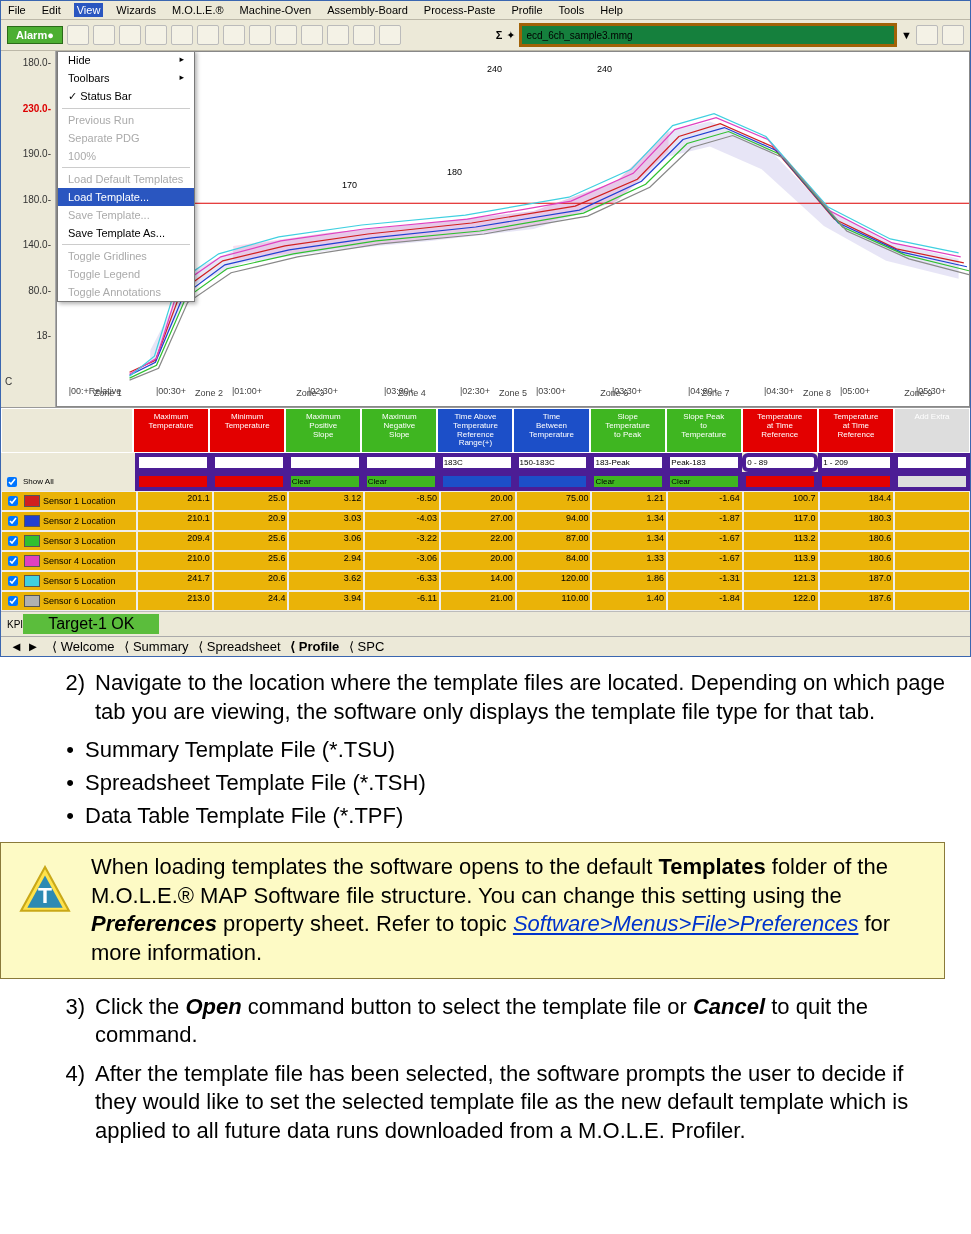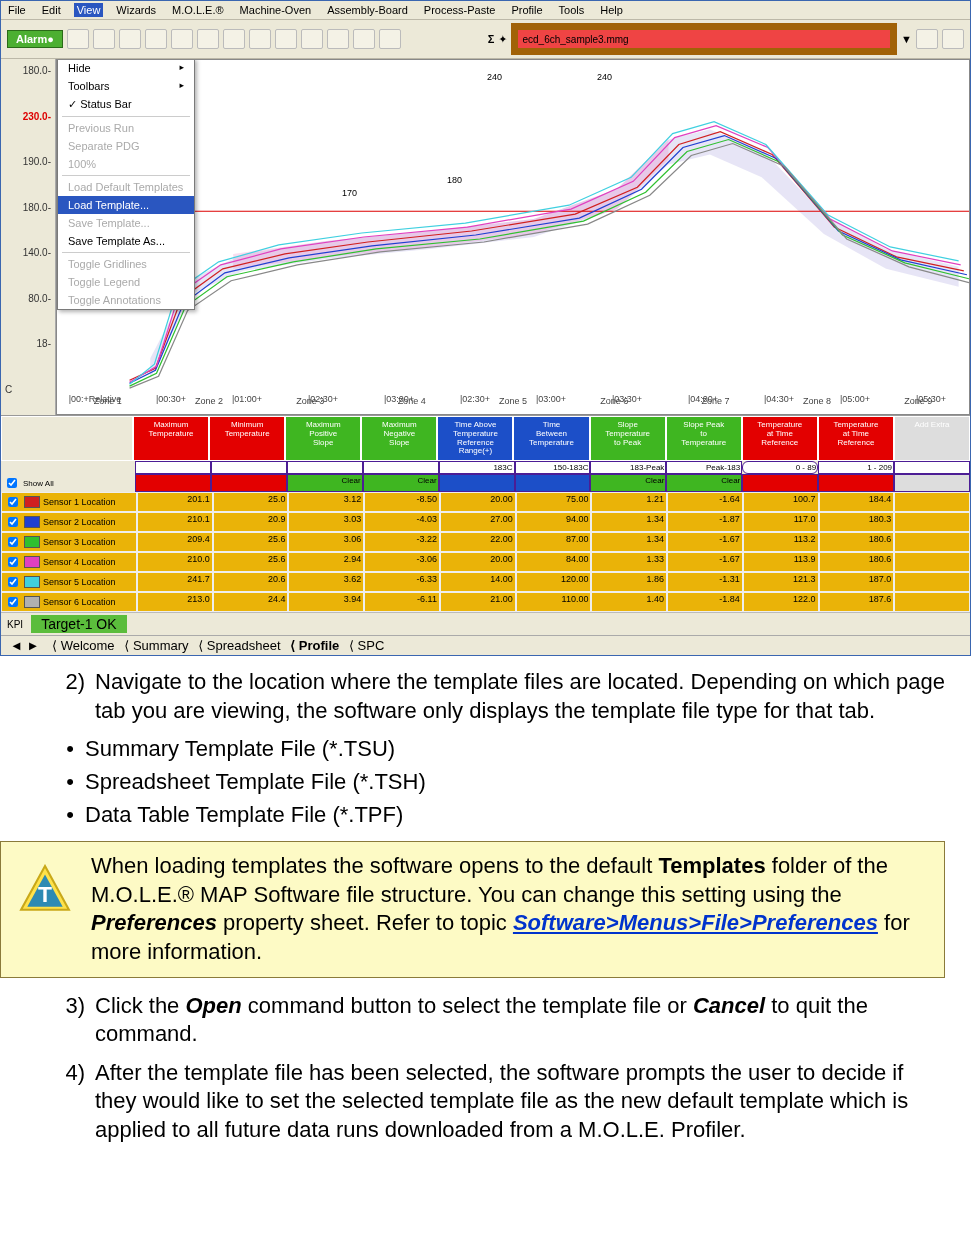--- a/index.html
+++ b/index.html
@@ -8,21 +8,21 @@
     .titlebar-left{display:flex;align-items:center;gap:4px}
     .winicon{width:12px;height:12px;background:#e58b2c;border:1px solid #a55b0b}
     .winbtns{display:flex;gap:2px}
     .winbtn{width:18px;height:14px;background:#5a86d8;border:1px solid #345a9e;color:#fff;font-size:10px;line-height:12px;text-align:center}
     .winbtn.close{background:#d64b3a}
     .menubar{background:#ece9d8;font-size:11px;padding:2px 4px;display:flex;gap:10px;border-bottom:1px solid #bcb8a8}
     .menubar span{padding:1px 3px}
     .toolbar{background:#ece9d8;padding:3px 6px;display:flex;align-items:center;gap:4px;border-bottom:1px solid #bcb8a8;font-size:11px}
     .tbtn{width:20px;height:18px;background:#f4f2e6;border:1px solid #bbb;border-radius:2px}
     .alarm{background:#4caf31;color:#fff;padding:2px 8px;font-size:11px;font-weight:bold;border:1px solid #2a6b18}
-    .pathbox{flex:0 0 38%;height:16px;background:#ef4444;border:7px solid #a16207;font-size:10px;padding:1px 4px;display:flex;align-items:center}
+    .pathbox{flex:0 0 38%;height:16px;background:#15803d;border:3px solid #a16207;font-size:10px;padding:1px 4px;display:flex;align-items:center}
     .mainarea{display:flex;height:356px;position:relative}
     .yaxis{width:50px;background:#ece9d8;border-right:1px solid #aaa;font-size:10px;display:flex;flex-direction:column;justify-content:space-between;align-items:flex-end;padding:6px 4px 20px 0;color:#333}
     .chart{flex:1;background:#fff;border:1px solid #888;position:relative;overflow:hidden}
     .curve{position:absolute;left:0;top:0;width:100%;height:100%}
     .curve path{fill:none;stroke-width:1.2}
     .fillshape{fill:rgba(160,150,220,0.25);stroke:none}
     .pinkshape{fill:rgba(230,120,190,0.25);stroke:none}
     .redline{stroke:#d00;stroke-width:1}
     .zonelabels{position:absolute;bottom:8px;left:0;right:0;display:flex;font-size:9px;color:#444}
     .zonelabels span{flex:1;text-align:center}
@@ -34,42 +34,42 @@
     .dropdown .disabled{color:#aaa}
     .dropdown .sep{border-top:1px solid #ccc;margin:2px 4px}
     .dropdown .hl{background:#2a56c0;color:#fff}
     .dropdown .arrow{float:right;font-size:9px}
     .datatable{font-size:9px;border-top:1px solid #999}
     .hdrow{display:flex;text-align:center}
     .hdrow .sname{width:130px;background:#ece9d8;border:1px solid #fff}
     .hdrow .cell{flex:1;padding:4px 2px;border:1px solid #fff;color:#fff;font-size:8px;line-height:1.1}
     .red{background:#e30000}.green{background:#3fb621}.blue{background:#1c4fc8}.gray{background:#ddd;color:#000}
     .subrow{display:flex;font-size:8px}
-    .subrow .cell{flex:1;border:1px solid #4c1d95;padding:1px;text-align:right}
+    .subrow .cell{flex:1;border:4px solid #4c1d95;padding:1px;text-align:left}
     .subrow .sname{width:130px;padding:1px 2px;background:#ece9d8}
     .drow{display:flex;font-size:9px;background:#eab308}
     .drow .sname{width:130px;padding:1px 2px;display:flex;align-items:center;gap:3px;border:1px solid #eee}
     .chip{width:14px;height:10px;border:1px solid #555;display:inline-block}
     .drow .cell{flex:1;padding:1px 2px;text-align:right;border:1px solid #eee}
-    .kpibar{display:flex;align-items:center;gap:8px;font-size:10px;padding:2px 6px;border-top:1px solid #bbb}
-    .kpilabel{background:#5bbd3c;padding:1px 10px;font-size:14px}
+    .kpibar{display:flex;align-items:center;gap:0;font-size:10px;padding:2px 6px;border-top:1px solid #bbb}
+    .kpilabel{background:#5bbd3c;padding:1px 25px;font-size:16px}
     .tabs{font-size:13px;padding:2px 6px;border-top:1px solid #aaa}
     .tabs span{padding:0 3px}
     .tabs .act{font-weight:bold}
     .status{display:flex;justify-content:space-between;font-size:10px;padding:2px 6px;border-top:1px solid #aaa}
     .content{padding:0 26px 0 55px;line-height:1.3}
     ol.main{list-style:none;padding:0;margin:0}
     ol.main>li{margin:0 0 10px 0;display:flex;align-items:flex-start}
     ol.main>li .num{width:30px;flex-shrink:0;text-align:right;padding-right:10px}
     ul.bul{list-style:none;padding:0;margin:0 0 12px 0}
     ul.bul li{margin:4px 0;display:flex;align-items:flex-start}
     ul.bul li::before{content:"•";width:30px;text-align:center;flex-shrink:0}
     .note{border:1px solid #8a7a3a;background:#fdfac5;padding:10px 14px 10px 90px;margin:6px 0 14px -55px;position:relative;min-height:78px}
     .note-icon{position:absolute;left:18px;top:22px;width:52px;height:52px}
-    .link{color:#0033cc;text-decoration:underline;font-style:italic;font-weight:bold}
+    .link{color:#0033cc;text-decoration:underline;font-style:italic;font-weight:normal}
   </style>
 </head>
 <body>
 
 <div class="shot">
   <div class="menubar" id="menubar">
       <span>File</span>
       <span>Edit</span>
       <span style="background: rgb(42, 86, 192); color: rgb(255, 255, 255);">View</span>
       <span>Wizards</span>

